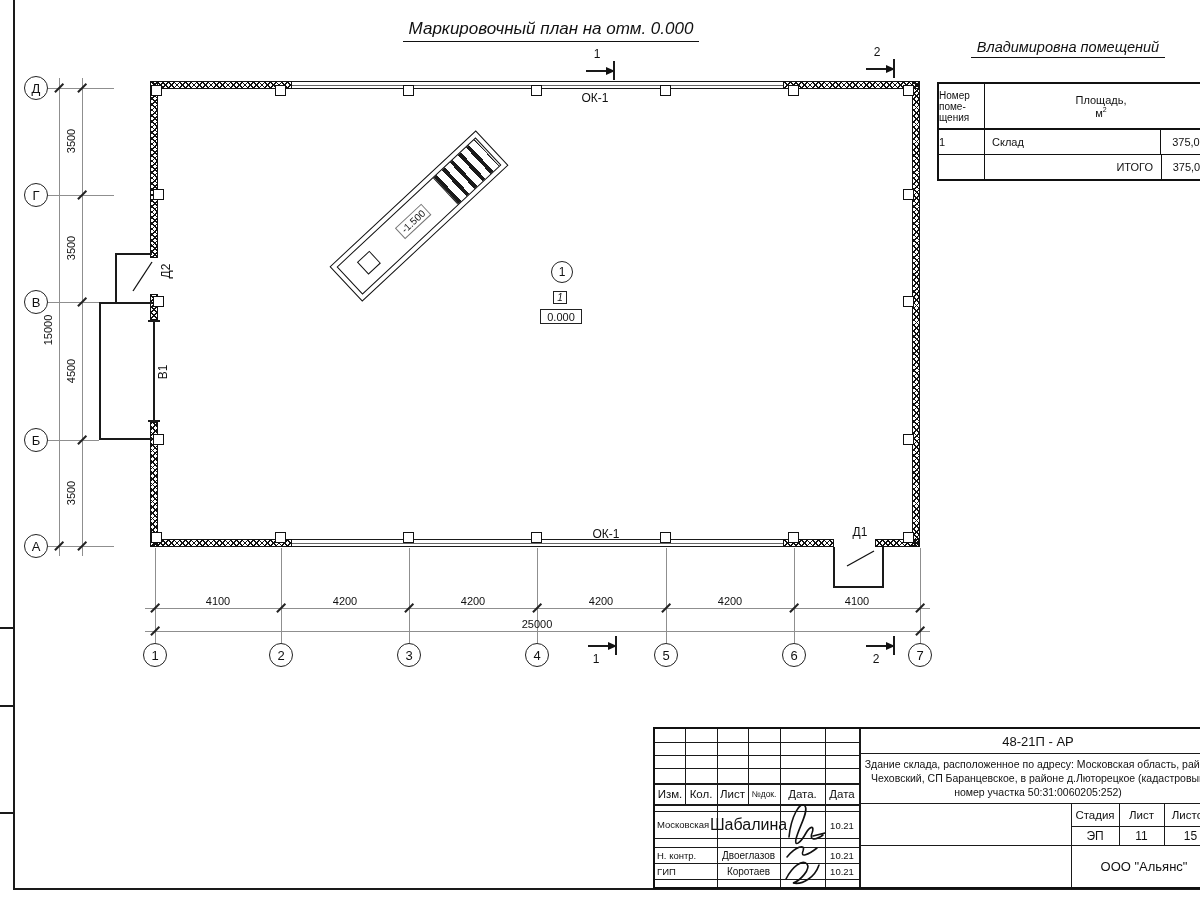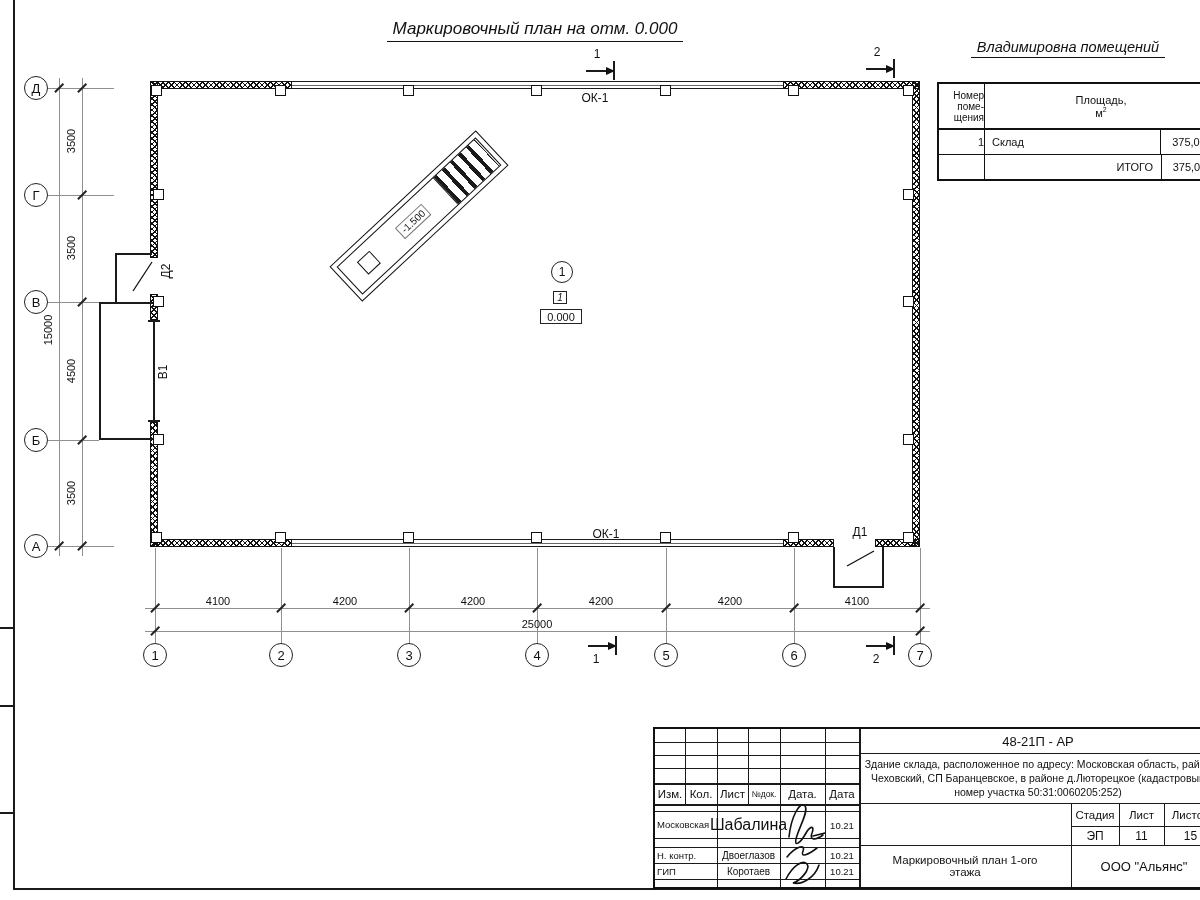--- a/index.html
+++ b/index.html
@@ -23,35 +23,35 @@
   .ctr{transform:translate(-50%,-50%);white-space:nowrap}
   .vrot{transform:translate(-50%,-50%) rotate(-90deg);white-space:nowrap}
   .dimt{position:absolute;font-size:11px}
   .lbl{position:absolute;font-size:12px}
   .ah{position:absolute;width:0;height:0;border-top:4.5px solid transparent;
       border-bottom:4.5px solid transparent;border-left:9px solid #111}
   .cell{position:absolute;display:flex;align-items:center;justify-content:center;
         text-align:center;box-sizing:border-box}
   .utitle{display:inline-block;font-style:italic;border-bottom:1.4px solid #111;padding:0 6px 2px 6px}
   .ex-row{display:flex;align-items:stretch}
-  .ex-c1{width:45px;border-right:1.5px solid #111;display:flex;align-items:flex-end;justify-content:center;flex-direction:column}
+  .ex-c1{width:45px;border-right:1.5px solid #111;display:flex;align-items:flex-start;justify-content:center;flex-direction:column}
   .ex-c2{width:168px;border-right:1.5px solid #111;display:flex;align-items:center}
   .ex-c3{flex:1;display:flex;align-items:center;justify-content:center;flex-direction:column}
   sup{font-size:7px}
 </style>
 </head>
 <body>
 
 <div class="kline" style="left:13px;top:0;width:2px;height:889px"></div>
 <div class="kline" style="left:13px;top:888px;width:1187px;height:2px"></div>
 <div class="kline" style="left:0;top:627px;width:14px;height:2px"></div>
 <div class="kline" style="left:0;top:705px;width:14px;height:2px"></div>
 <div class="kline" style="left:0;top:812px;width:14px;height:2px"></div>
 
-<div class="abs" style="left:142px;top:19px;width:786px;text-align:center;font-size:17px">
+<div class="abs" style="left:158px;top:19px;width:786px;text-align:center;font-size:17px">
   <span class="utitle">Маркировочный план на отм. 0.000</span>
 </div>
 
 <div class="wall" style="left:150px;top:81px;width:142px;height:8px"></div>
 <div class="win" style="left:292px;top:81px;width:491px"></div>
 <div class="wall" style="left:783px;top:81px;width:136px;height:8px"></div>
 <div class="wall" style="left:150px;top:81px;width:8px;height:177px"></div>
 <div class="wall" style="left:150px;top:294px;width:8px;height:26px"></div>
 <div class="wall" style="left:150px;top:422px;width:8px;height:125px"></div>
 <div class="wall" style="left:912px;top:81px;width:8px;height:466px"></div>
@@ -294,15 +294,14 @@
     <span style="white-space:nowrap">Здание склада, расположенное по адресу: Московская область, район</span>
     <span style="white-space:nowrap">Чеховский, СП Баранцевское, в районе д.Люторецкое  (кадастровый</span>
     <span style="white-space:nowrap">номер участка 50:31:0060205:252)</span>
   </div>
   <div class="cell" style="left:416px;top:74px;width:48px;height:23px;font-size:11.5px">Стадия</div>
   <div class="cell" style="left:464px;top:74px;width:45px;height:23px;font-size:11.5px">Лист</div>
   <div class="cell" style="left:509px;top:74px;width:53px;height:23px;font-size:11.5px">Листов</div>
   <div class="cell" style="left:416px;top:97px;width:48px;height:19px;font-size:12px">ЭП</div>
   <div class="cell" style="left:464px;top:97px;width:45px;height:19px;font-size:12px">11</div>
   <div class="cell" style="left:509px;top:97px;width:53px;height:19px;font-size:12px">15</div>
-  <div class="cell" style="left:204px;top:116px;width:212px;height:42px;font-size:11.5px;padding:0 32px">Маркировочный план 1-ого этажа</div>
   <div class="cell" style="left:416px;top:116px;width:146px;height:42px;font-size:13px">ООО "Альянс"</div>
 </div>
 
 </body></html>

